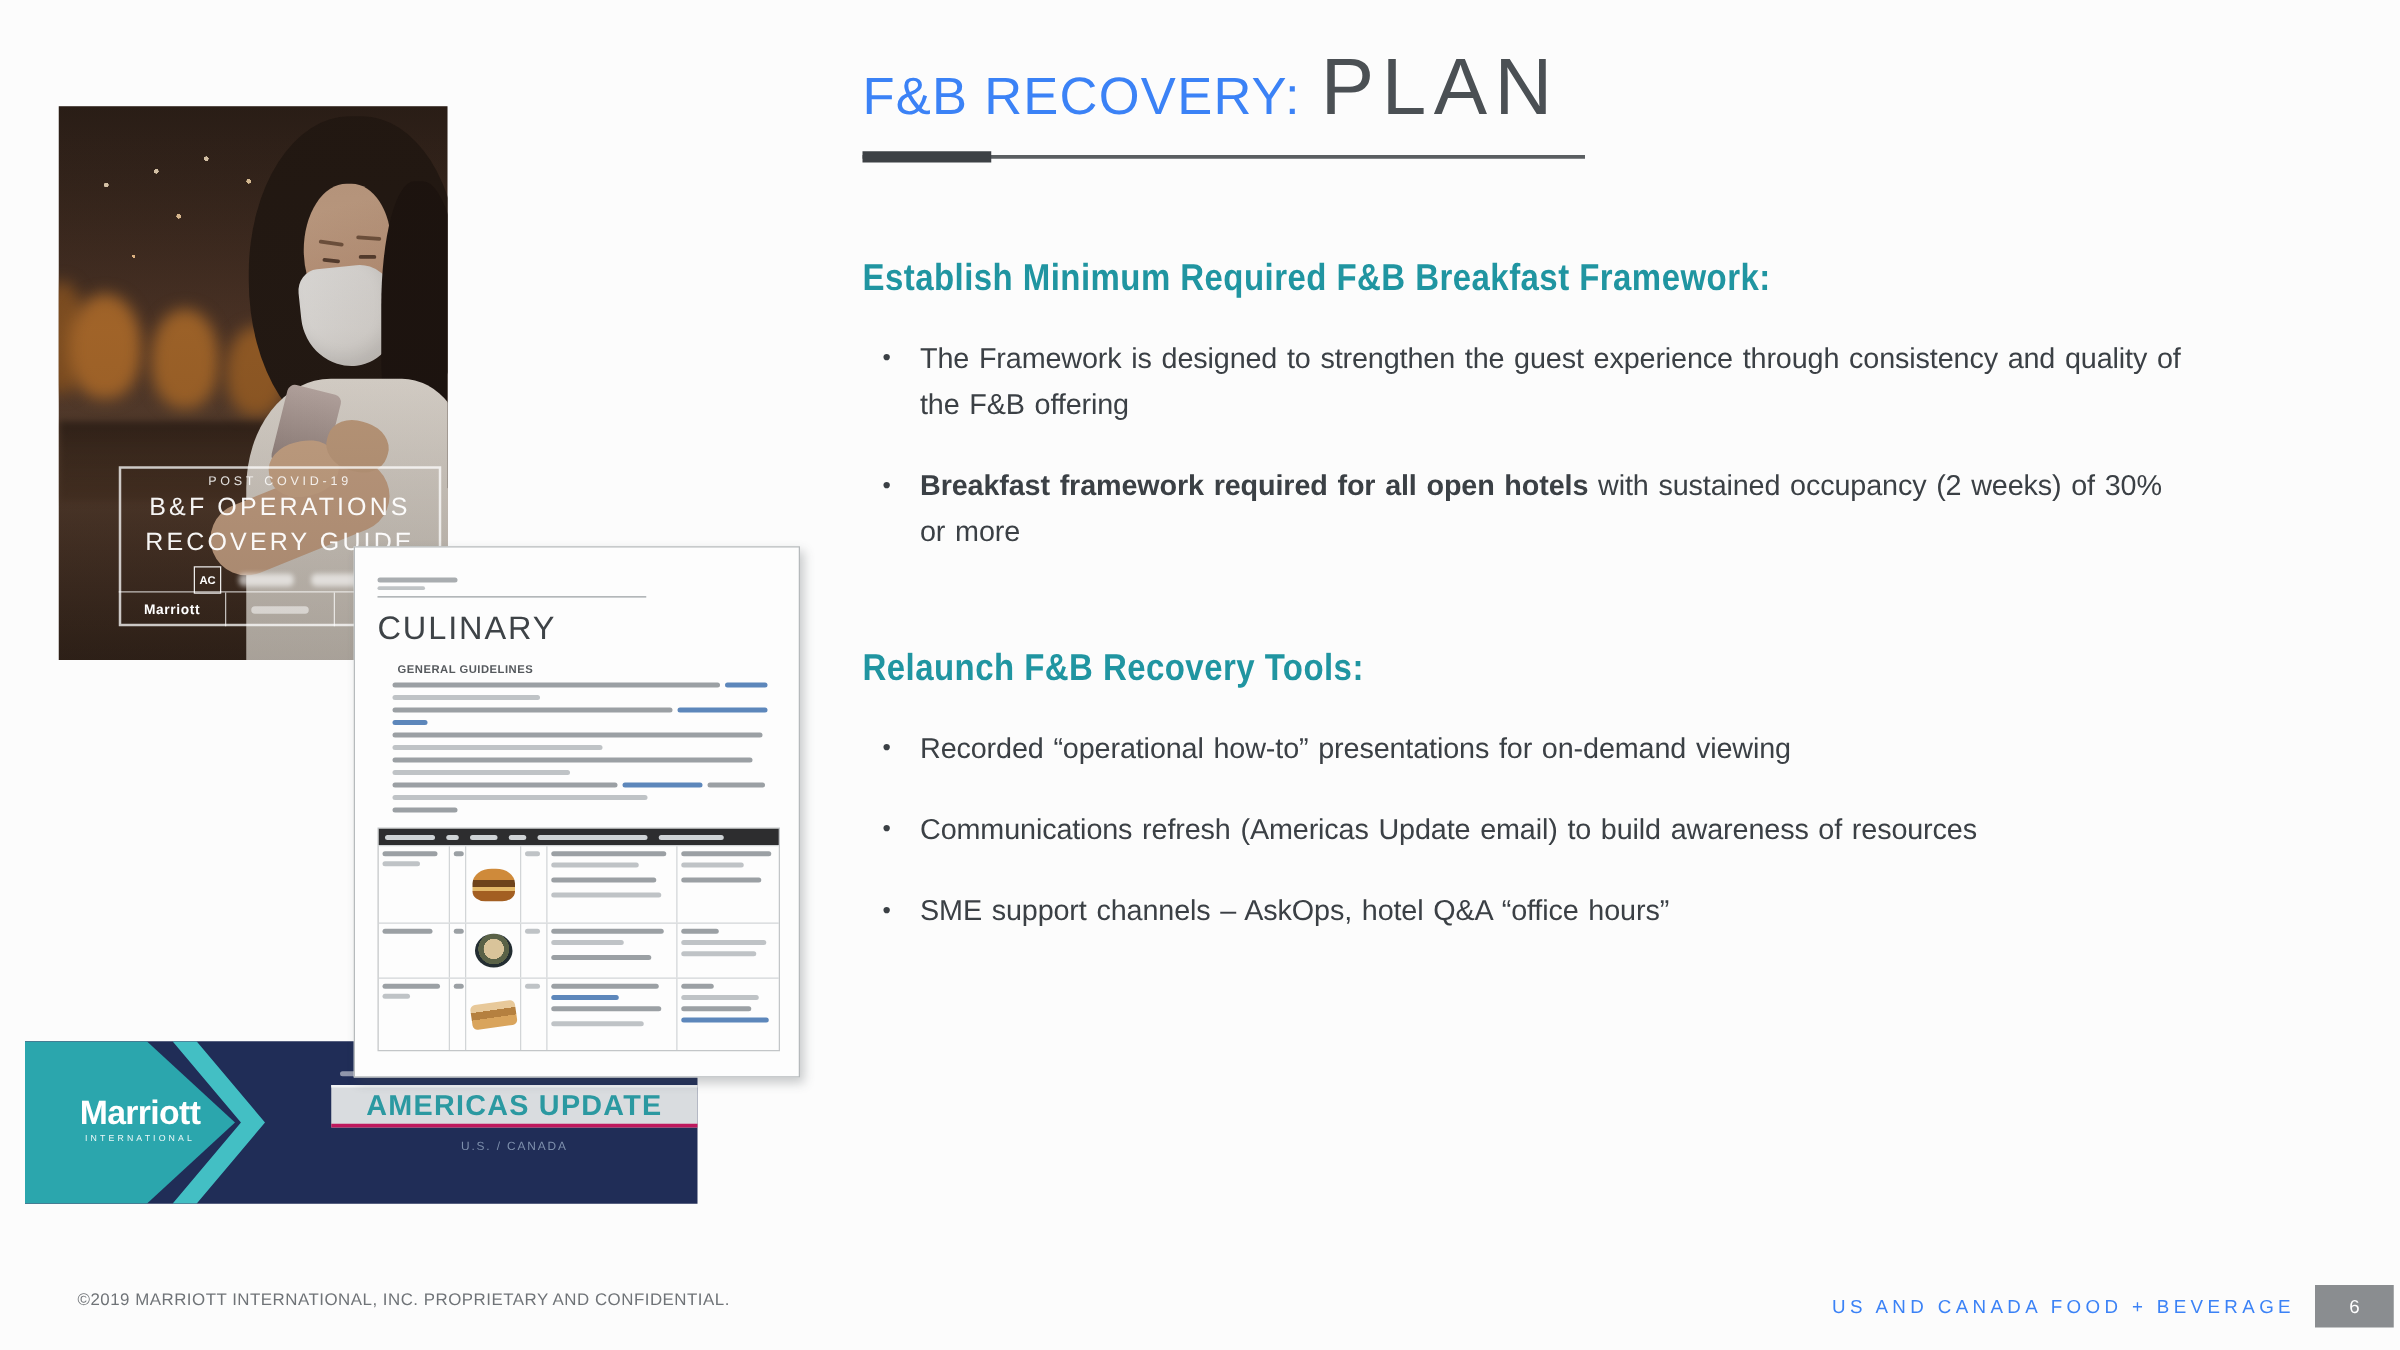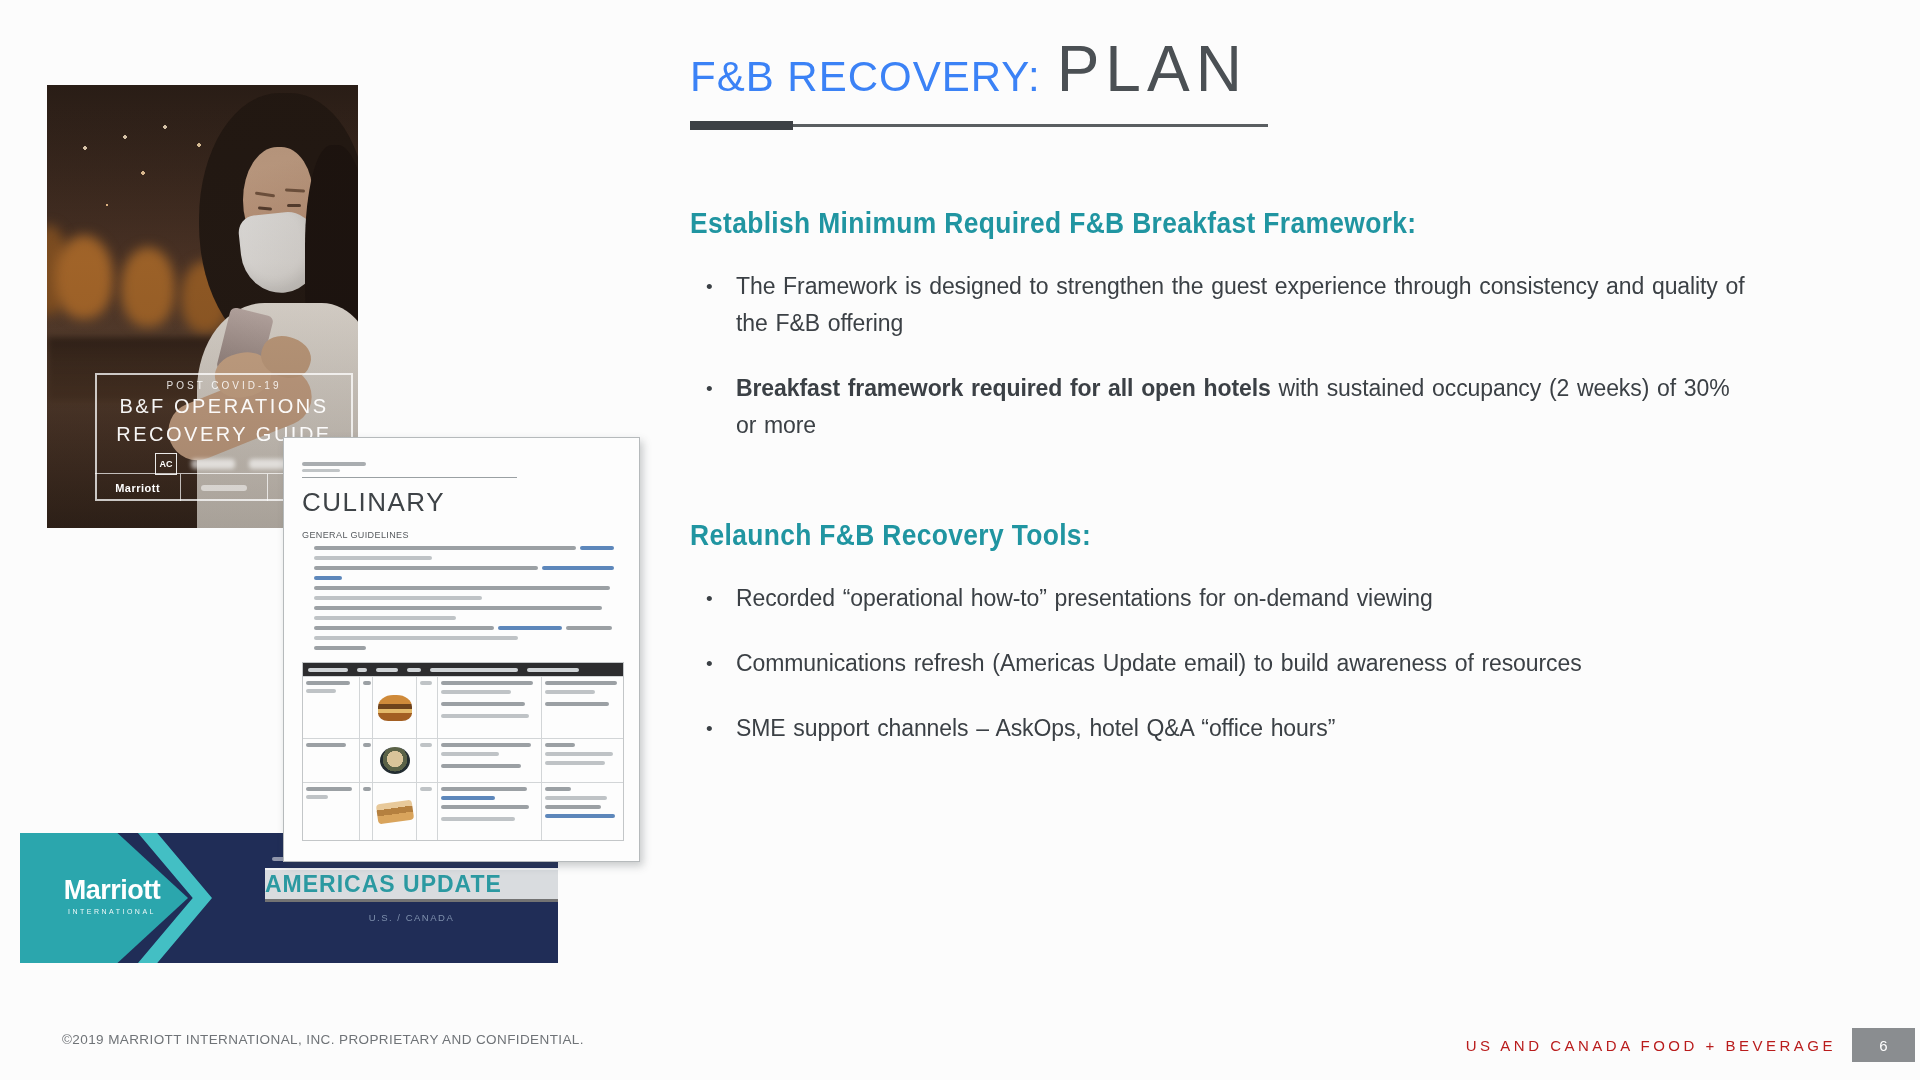--- a/index.html
+++ b/index.html
@@ -101,21 +101,21 @@
   .cell-dash { width: 46px; height: 6px; background: rgba(255,255,255,.5); border-radius: 3px; }
 
   
   .doc { position: absolute; left: 283px; top: 437px; width: 357px; height: 425px; z-index: 3;
     background: #fdfdfd; border: 1px solid #b6babc; box-shadow: 3px 4px 8px rgba(70,75,80,.28);
     padding: 24px 14px 0 18px; }
   .doc-meta  { width: 64px; height: 4px; background: #a9adb0; border-radius: 2px; }
   .doc-meta2 { width: 38px; height: 3px; background: #c0c4c6; border-radius: 2px; margin-top: 3px; }
   .doc-rule  { width: 215px; height: 1px; background: #9aa0a3; margin: 5px 0 9px; }
   .doc-title { font-size: 26px; font-weight: normal; letter-spacing: 1.5px; color: #3e4347; }
-  .doc-sub   { font-size: 9px; font-weight: normal; color: #55595d; letter-spacing: .4px; margin: 12px 0 4px; }
+  .doc-sub   { font-size: 9px; font-weight: bold; color: #55595d; letter-spacing: .4px; margin: 12px 16px 4px; }
   .tl-row { display: flex; align-items: center; gap: 4px; margin: 6px 0 0 12px; }
   .tl { height: 4px; border-radius: 2px; background: #9ba0a4; }
   .tl.lite { background: #bfc3c6; }
   .tl.blue { background: #5d87bb; }
   .mini-table { margin-top: 12px; border: 1px solid #c3c6c8; width: 322px; }
   .mt-head { height: 13px; background: #2d2d2f; display: flex; align-items: center; gap: 9px; padding: 0 5px; }
   .hd { height: 4px; background: #cfd3d6; border-radius: 2px; }
   .mt-row { display: flex; border-top: 1px solid #d2d5d7; }
   .mt-cell { border-left: 1px solid #d2d5d7; padding: 4px 3px; overflow: hidden; }
   .mt-cell:first-child { border-left: none; }
@@ -134,30 +134,30 @@
   .chev { position: absolute; left: 0; top: 0; width: 168px; height: 130px; background: #2ba6ad;
     clip-path: polygon(0 0, 58% 0, 100% 50%, 58% 100%, 0 100%); }
   .chev-band { position: absolute; left: 118px; top: 0; width: 74px; height: 130px; background: #43bfc4;
     clip-path: polygon(0 0, 26% 0, 100% 50%, 26% 100%, 0 100%, 74% 50%); }
   .mlogo { position: absolute; left: 28px; top: 42px; width: 128px; text-align: center; color: #fff; }
   .mlogo .word { font-size: 27px; font-weight: bold; letter-spacing: -.5px; }
   .mlogo .sub  { font-size: 7px; letter-spacing: 2.5px; margin-top: 2px; color: rgba(255,255,255,.92); }
   .mast-dashes { position: absolute; left: 252px; top: 24px; display: flex; gap: 9px; }
   .md { height: 4px; background: rgba(255,255,255,.5); border-radius: 2px; }
   .band { position: absolute; left: 245px; top: 35px; width: 293px; height: 34px; background: #d9dcdf;
-    border-top: 2px solid #f2f3f4; border-bottom: 3px solid #737373;
-    display: flex; align-items: center; }
+    border-top: 2px solid #f2f3f4; border-bottom: 3px solid #be185d;
+    display: flex; align-items: center; justify-content: center; }
   .band-text { font-size: 23px; font-weight: bold; color: #2b99a1; letter-spacing: 1px; }
   .region { position: absolute; left: 245px; top: 79px; width: 293px; text-align: center;
     font-size: 9.5px; letter-spacing: 1.5px; color: #7e90ad; }
 
   
   .foot-left { position: absolute; left: 62px; top: 1032px; font-size: 13.5px; color: #6f7377; letter-spacing: .4px; }
   .foot-right { position: absolute; right: 5px; top: 1028px; display: flex; align-items: center; gap: 16px; }
-  .fr-label { font-size: 15px; color: #b91c1c; letter-spacing: 3.5px; }
+  .fr-label { font-size: 15px; color: #3b82f6; letter-spacing: 3.5px; }
   .page-box { width: 63px; height: 34px; background: #8a8d90; color: #fff; font-size: 15px;
     display: flex; align-items: center; justify-content: center; }
 </style>
 </head>
 <body>
 
 <div class="slide">
 
   <div class="title-block">
     <span class="title-primary">F&amp;B RECOVERY:</span><span class="title-secondary">PLAN</span>

